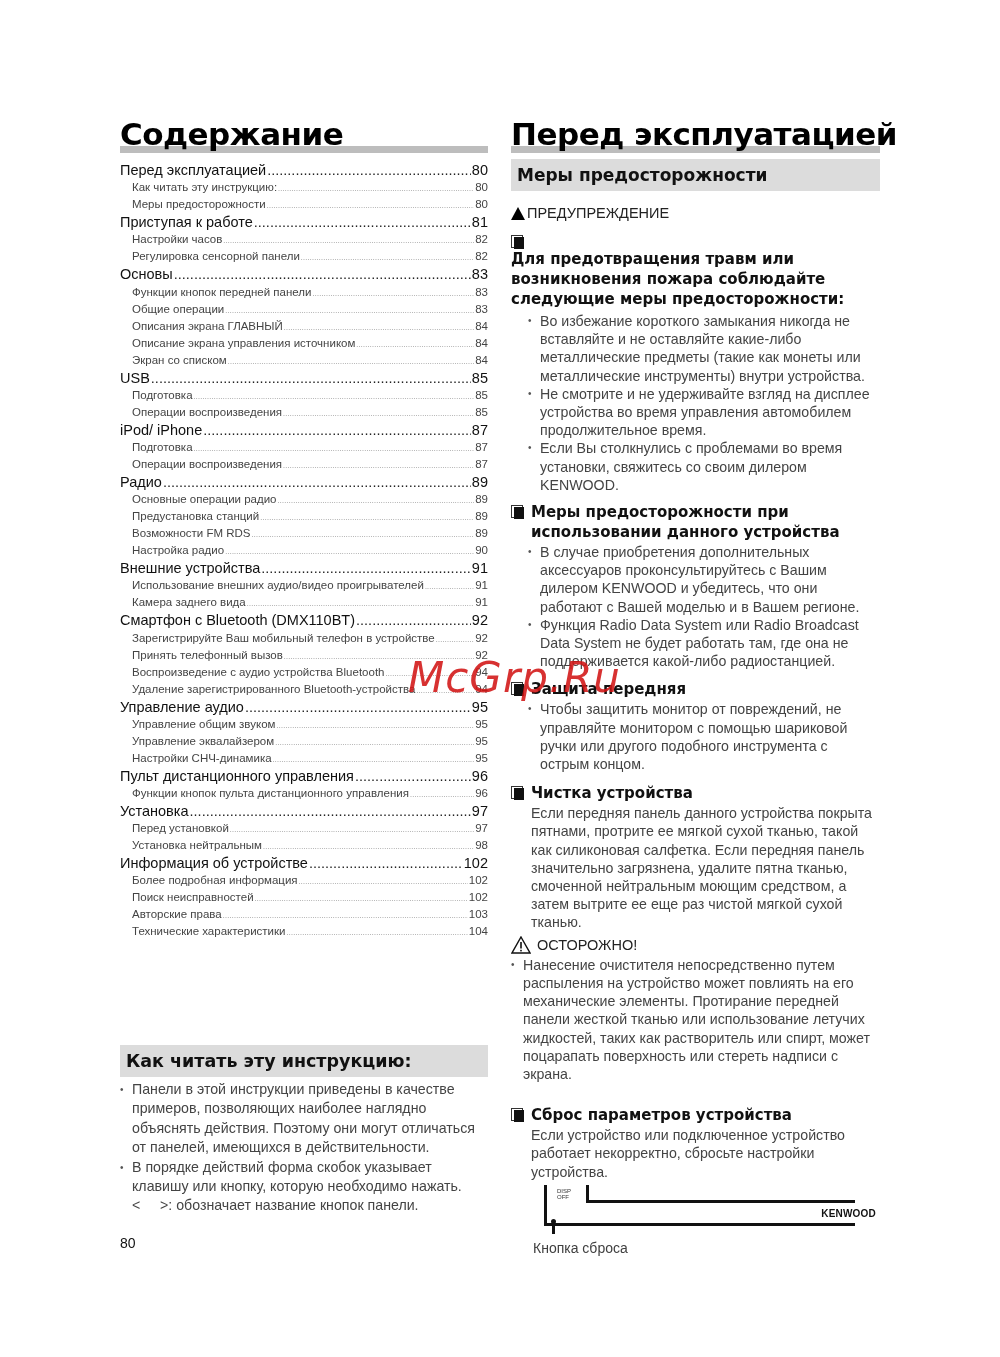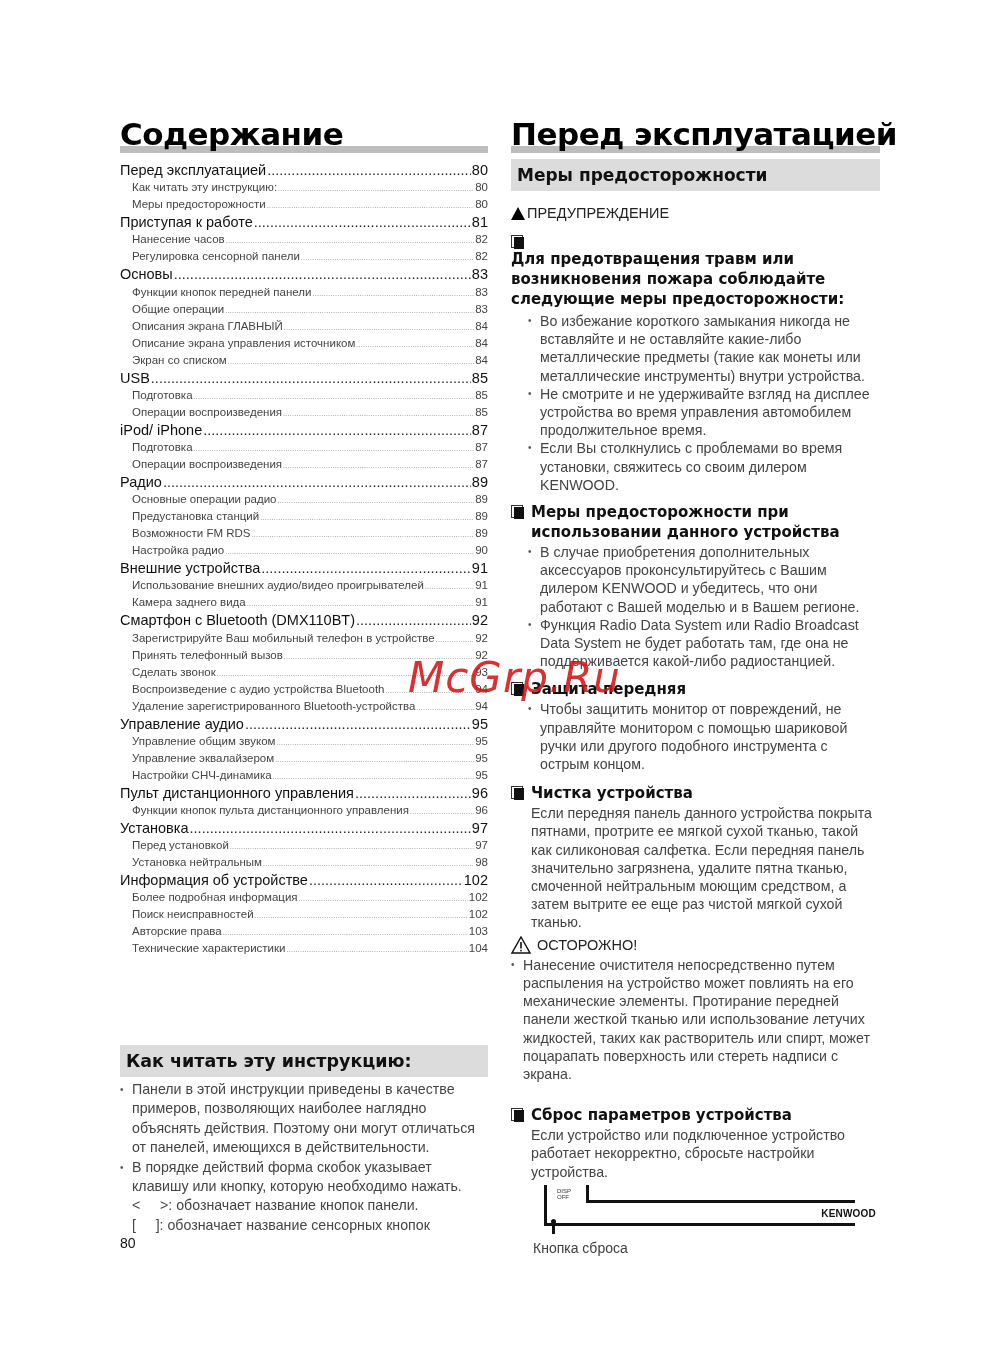--- a/index.html
+++ b/index.html
@@ -92,21 +92,21 @@
         <span class="lbl">Меры предосторожности</span>
         <span class="dots"></span>
         <span class="pg">80</span>
       </div>
       <div class="toc-row l1">
         <span class="lbl">Приступая к работе</span>
         <span class="dots"></span>
         <span class="pg">81</span>
       </div>
       <div class="toc-row l2">
-        <span class="lbl">Нанесение часов</span>
+        <span class="lbl">Настройки часов</span>
         <span class="dots"></span>
         <span class="pg">82</span>
       </div>
       <div class="toc-row l2">
         <span class="lbl">Регулировка сенсорной панели</span>
         <span class="dots"></span>
         <span class="pg">82</span>
       </div>
       <div class="toc-row l1">
         <span class="lbl">Основы</span>
@@ -215,25 +215,20 @@
       </div>
       <div class="toc-row l2">
         <span class="lbl">Зарегистрируйте Ваш мобильный телефон в устройстве</span>
         <span class="dots"></span>
         <span class="pg">92</span>
       </div>
       <div class="toc-row l2">
         <span class="lbl">Принять телефонный вызов</span>
         <span class="dots"></span>
         <span class="pg">92</span>
-      </div>
-      <div class="toc-row l2">
-        <span class="lbl">Сделать звонок</span>
-        <span class="dots"></span>
-        <span class="pg">93</span>
       </div>
       <div class="toc-row l2">
         <span class="lbl">Воспроизведение с аудио устройства Bluetooth</span>
         <span class="dots"></span>
         <span class="pg">94</span>
       </div>
       <div class="toc-row l2">
         <span class="lbl">Удаление зарегистрированного Bluetooth-устройства</span>
         <span class="dots"></span>
         <span class="pg">94</span>
@@ -309,21 +304,20 @@
         <span class="pg">104</span>
       </div>
     </div>
 </div>
 
 <div class="sec-box how">Как читать эту инструкцию:</div>
 <div class="how-list">
   <div class="bullet">Панели в этой инструкции приведены в качестве примеров, позволяющих наиболее наглядно объяснять действия. Поэтому они могут отличаться от панелей, имеющихся в действительности.</div>
   <div class="bullet">В порядке действий форма скобок указывает клавишу или кнопку, которую необходимо нажать.</div>
   <div class="sub-line">&lt;     &gt;: обозначает название кнопок панели.</div>
-  <div class="sub-line">[     ]: обозначает название сенсорных кнопок</div>
 </div>
 <div class="page-number">80</div>
 
 <div class="col-right">
   <div class="page-title" style="font-size:31px;">
     <div class="bar"></div>
     <span class="txt">Перед эксплуатацией</span>
   </div>
   <div class="sec-box meas">Меры предосторожности</div>
 

